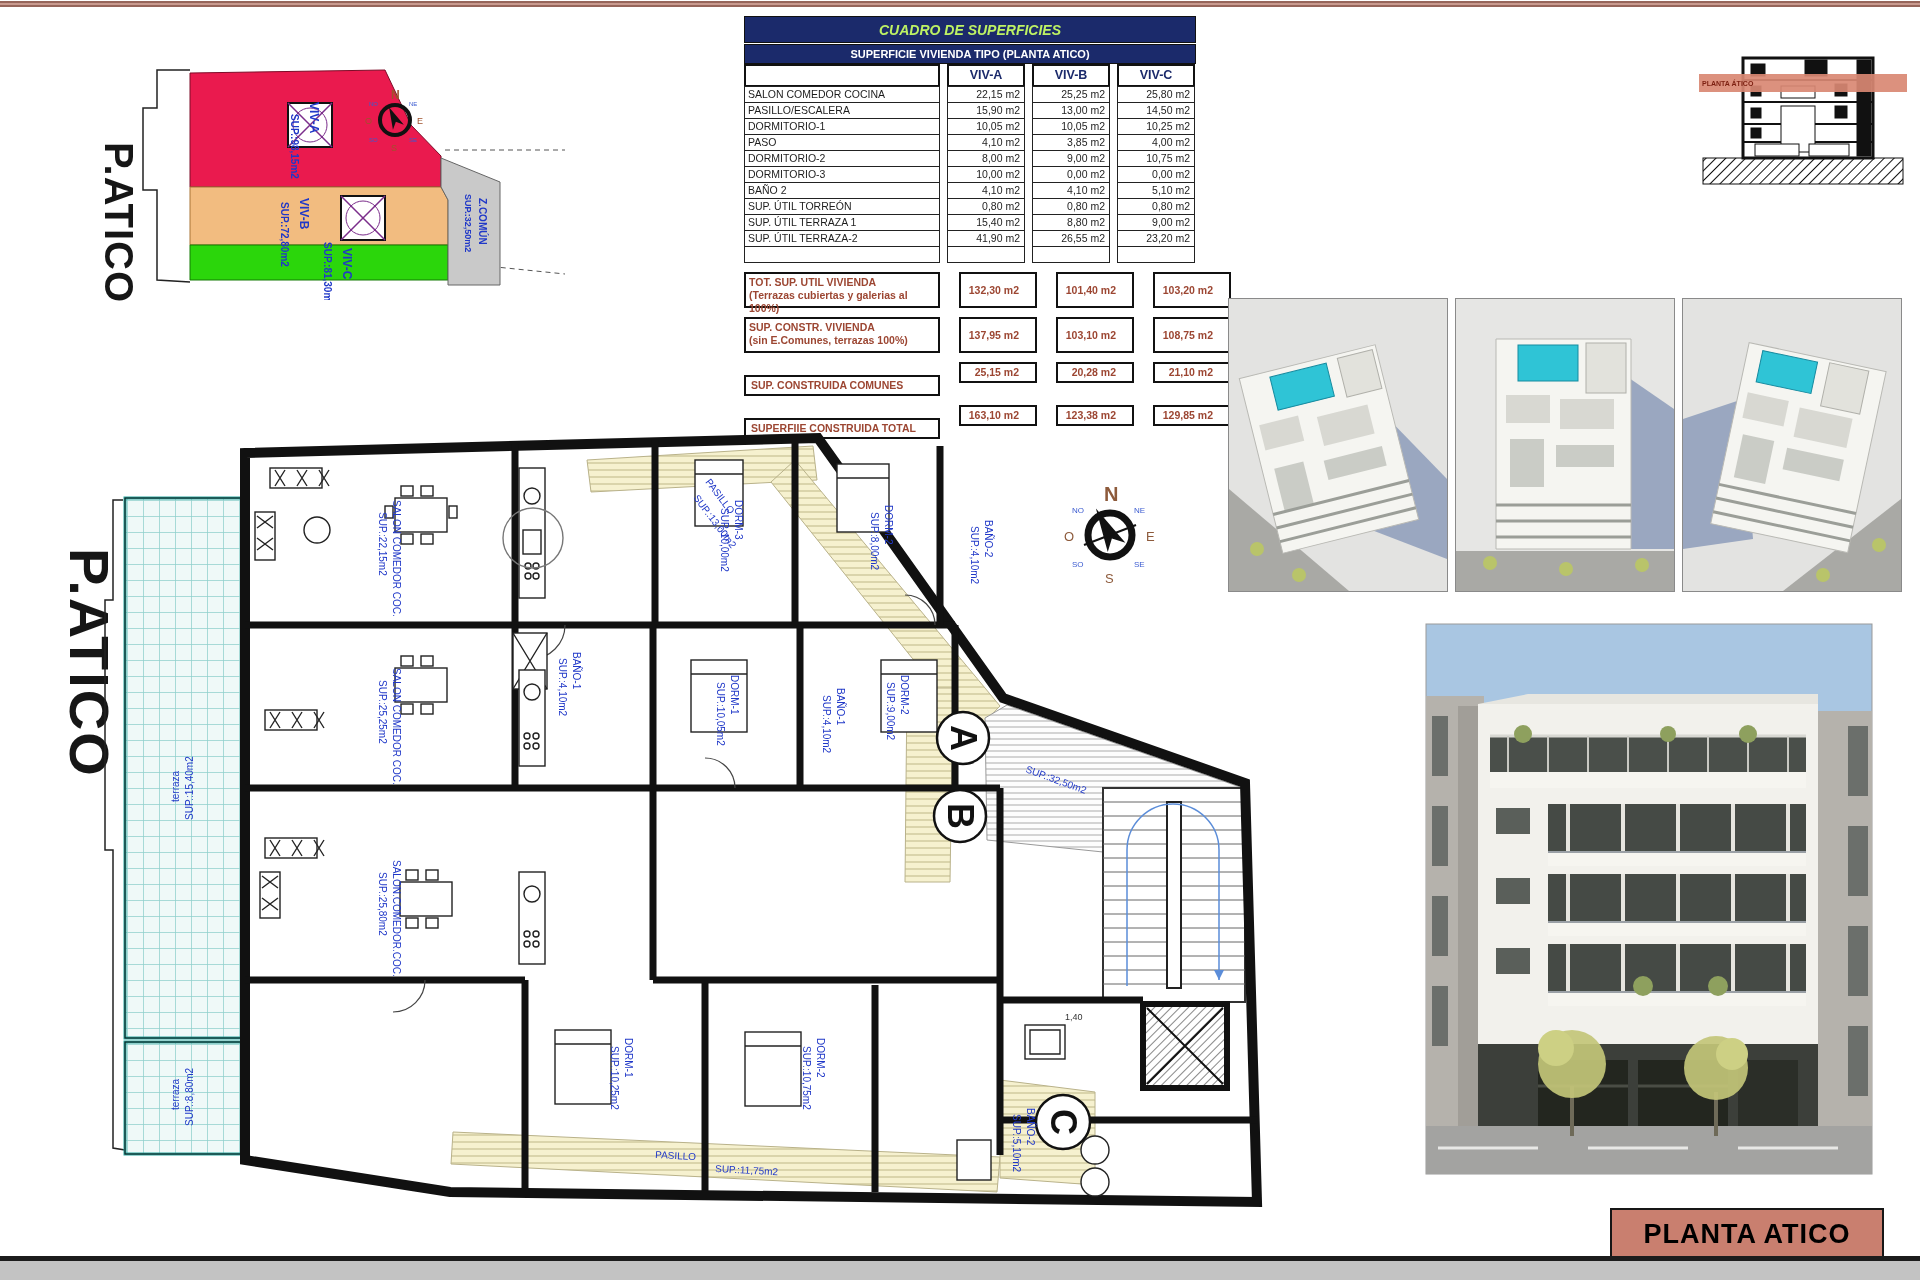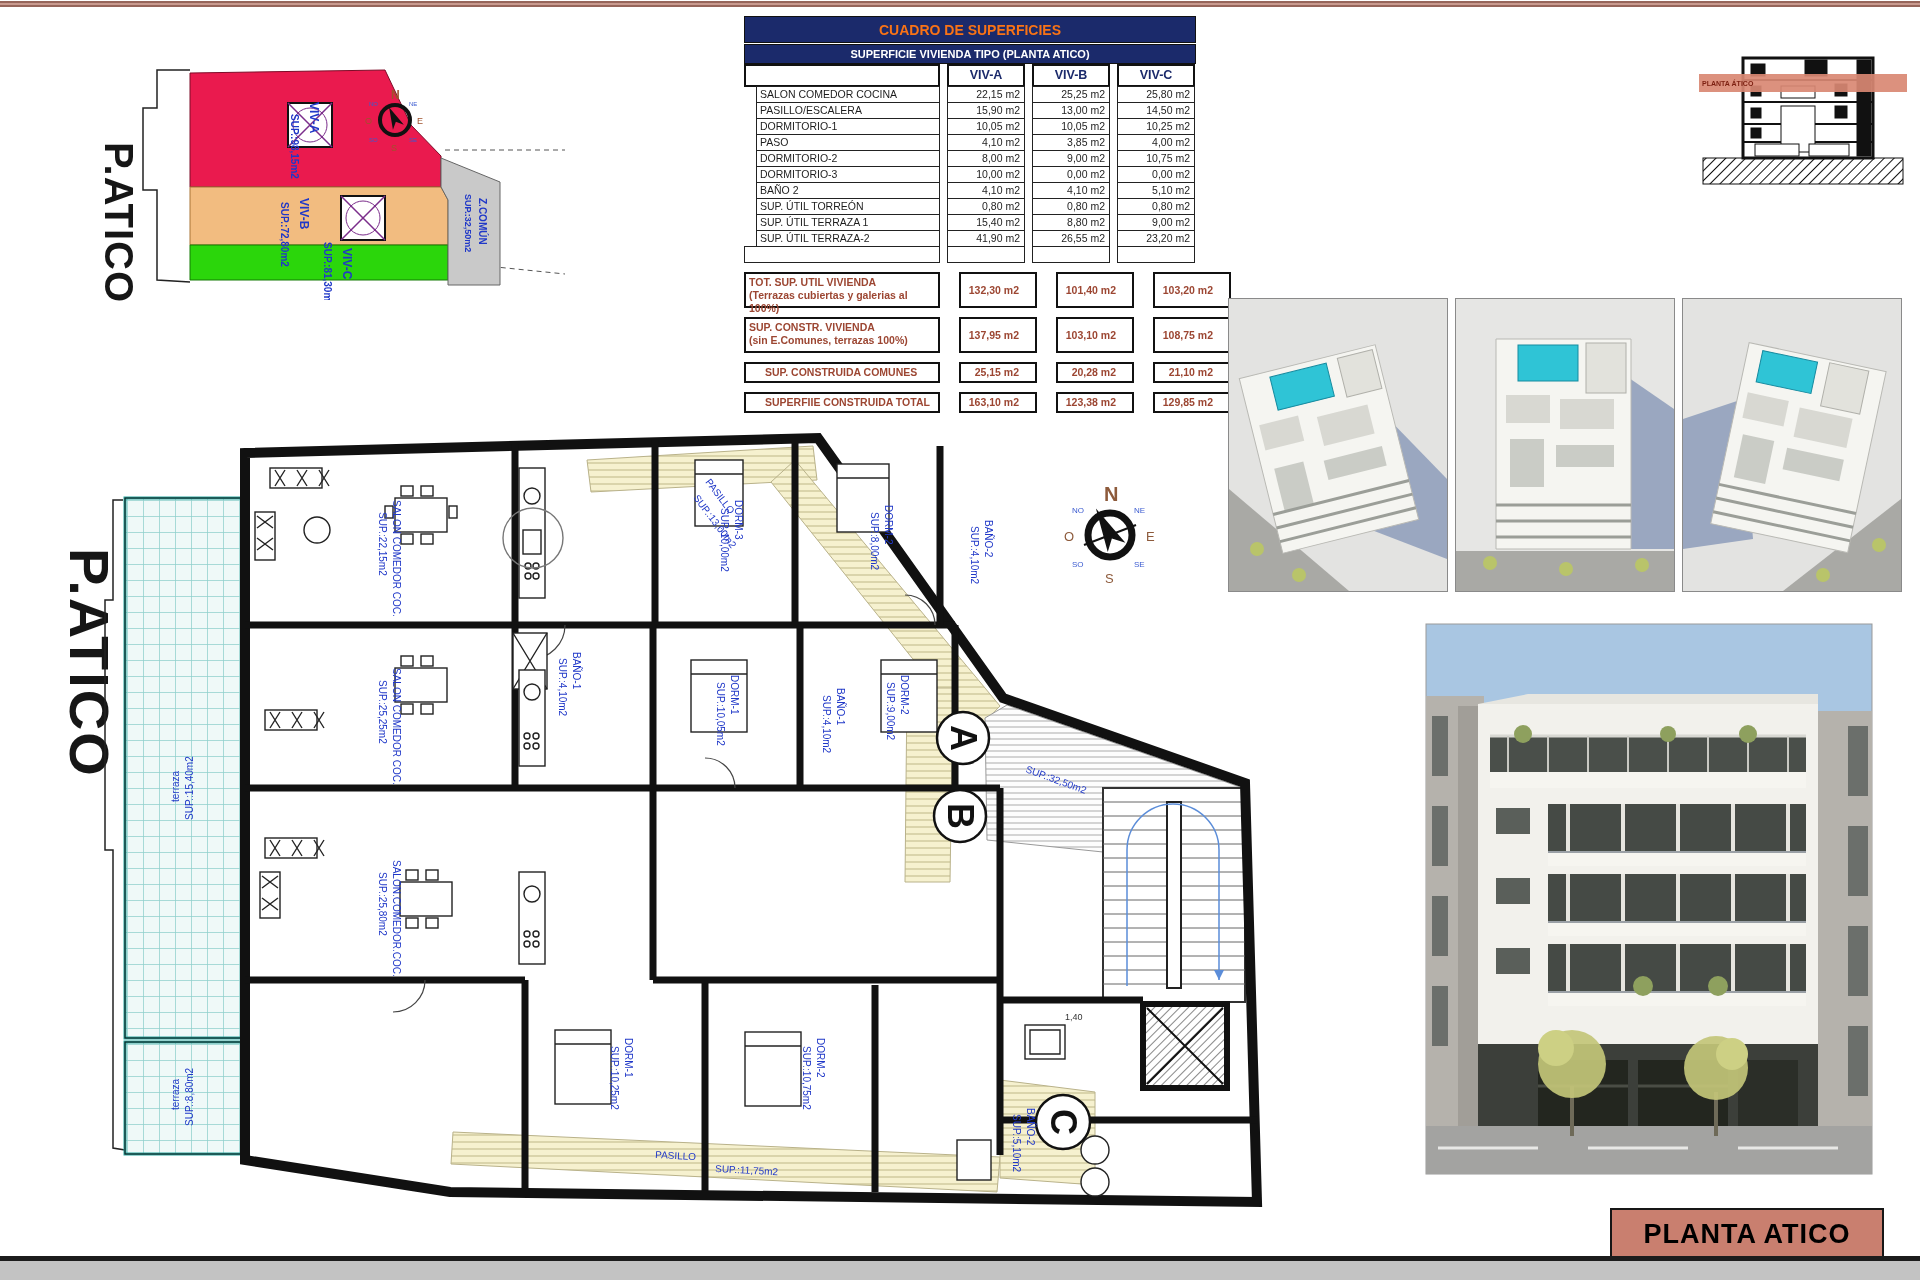--- a/index.html
+++ b/index.html
@@ -11,36 +11,36 @@
     background:linear-gradient(to bottom,#fff 0 1px,#96655a 1px 3px,#c99a8f 3px 5px,#96655a 5px 7px,#fff 7px);}
   
   #bottom-line{left:0;top:1256px;width:1920px;height:5px;background:#1c1c1c;}
   #bottom-strip{left:0;top:1261px;width:1920px;height:19px;background:#c3c3c3;}
   
   .vlabel{transform-origin:0 0;transform:rotate(90deg);white-space:nowrap;color:#161616;font-weight:600;}
   #site-patico{left:141px;top:142px;font-size:40px;letter-spacing:1px;}
   #plan-patico{left:122px;top:548px;font-size:56px;letter-spacing:2px;}
   
   #surf{left:744px;top:16px;width:452px;font-family:"Liberation Sans",sans-serif;}
-  .t-title{background:#1b2a6b;color:#f97316;font-weight:bold;text-align:center;font-size:14px;
-           padding:5px 0 4px;border:1px solid #111;}
+  .t-title{background:#1b2a6b;color:#bef264;font-weight:bold;text-align:center;font-size:14px;
+           padding:5px 0 4px;border:1px solid #111;font-style:italic;}
   .t-sub{background:#1b2a6b;color:#fff;font-weight:bold;text-align:center;font-size:11px;
          padding:3px 0 3px;border:1px solid #111;margin-top:1px;}
   .t-grid{display:grid;grid-template-columns:196px 78px 78px 78px;column-gap:7px;margin-top:1px;}
   .cell{border:1px solid #222;font-size:10.5px;color:#1d1d1d;height:15px;line-height:15px;
         overflow:hidden;white-space:nowrap;background:#fff;margin-top:-1px;}
-  .cell.lbl{padding-left:3px;text-align:left;margin-left:12px;}
+  .cell.lbl{padding-left:3px;text-align:left;}
   .cell.val{padding-right:4px;text-align:right;}
   .cell.head{height:19px;line-height:19px;font-weight:bold;color:#1b2a6b;font-size:12.5px;
              text-align:center;border:2px solid #111;}
   .cell.blank{border:1px solid #222;}
   .sumgrid{display:grid;grid-template-columns:196px 78px 78px 78px;column-gap:19px;margin-top:9px;}
   .sum{border:2px solid #111;background:#fff;color:#9c4632;font-weight:bold;font-size:10.5px;}
   .sum.lbl2{padding:2px 0 0 3px;line-height:13px;height:30px;}
-  .sum.lbl1{padding-left:19px;height:17px;line-height:17px;}
+  .sum.lbl1{padding-left:5px;height:17px;line-height:17px;margin-top:13px;}
   .sum.val{text-align:right;padding-right:16px;}
   .sum.vtall{height:32px;line-height:32px;}
   .sum.vshort{height:17px;line-height:17px;}
   
   #titleblock{left:1610px;top:1208px;width:270px;height:48px;background:#c97f6f;
     border:2px solid #161616;display:flex;align-items:center;justify-content:center;}
   #titleblock span{font-weight:bold;font-size:27px;letter-spacing:1px;color:#000000;}
   
   .frame{border:1px solid #8a8a8a;background:#e6e6e4;}
   svg text{font-family:"Liberation Sans",sans-serif;}

